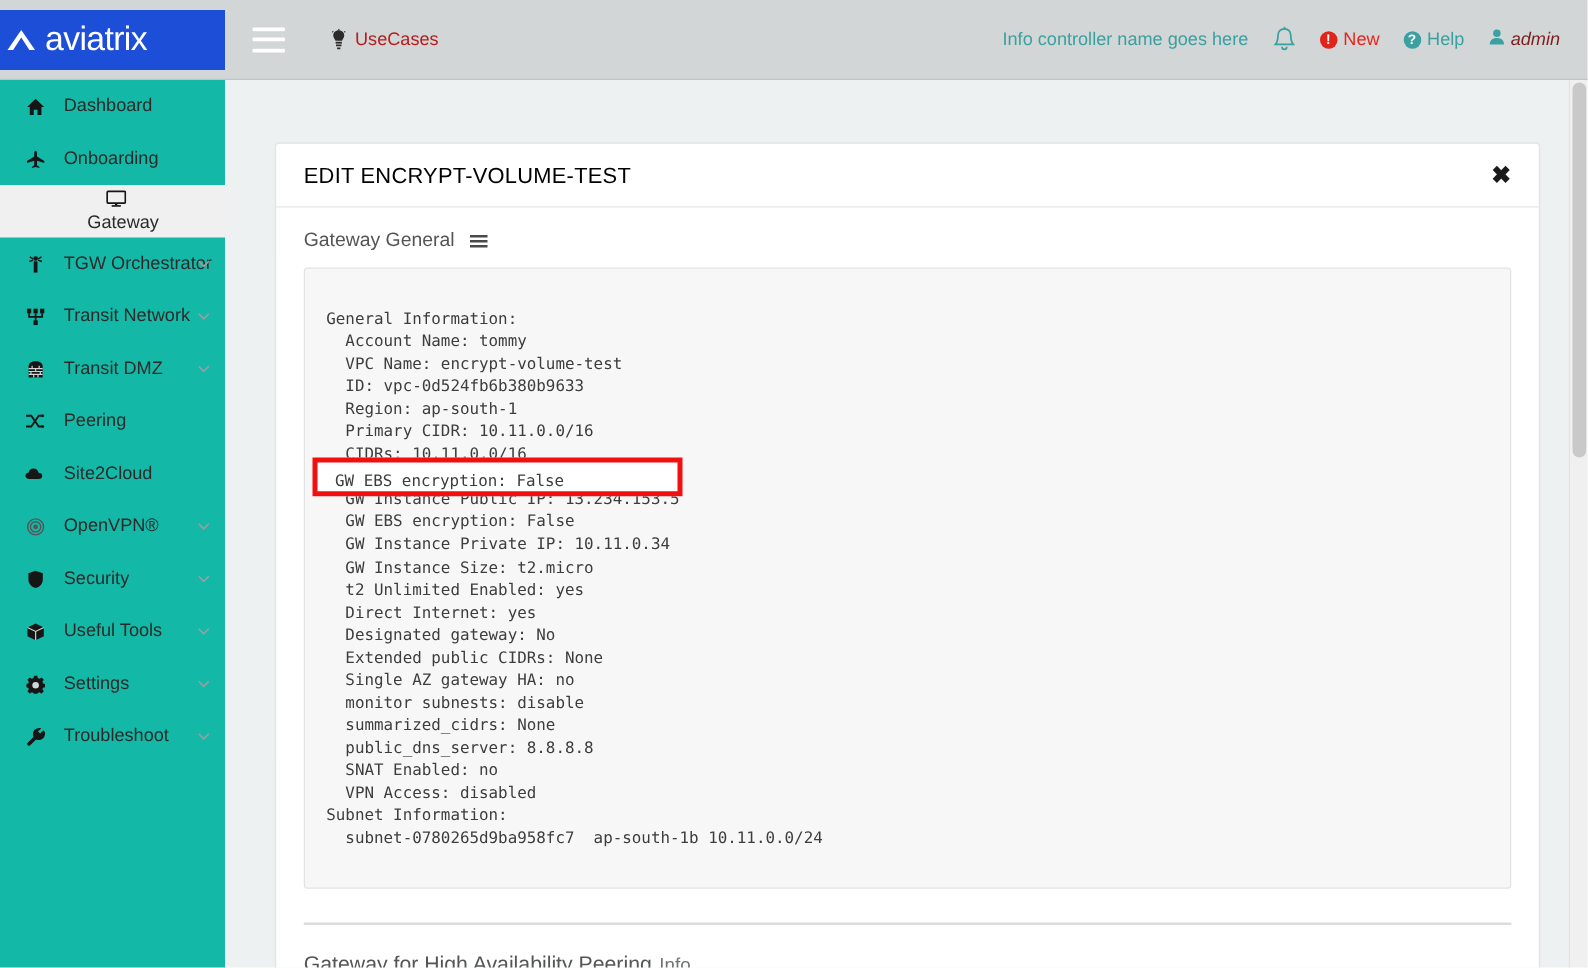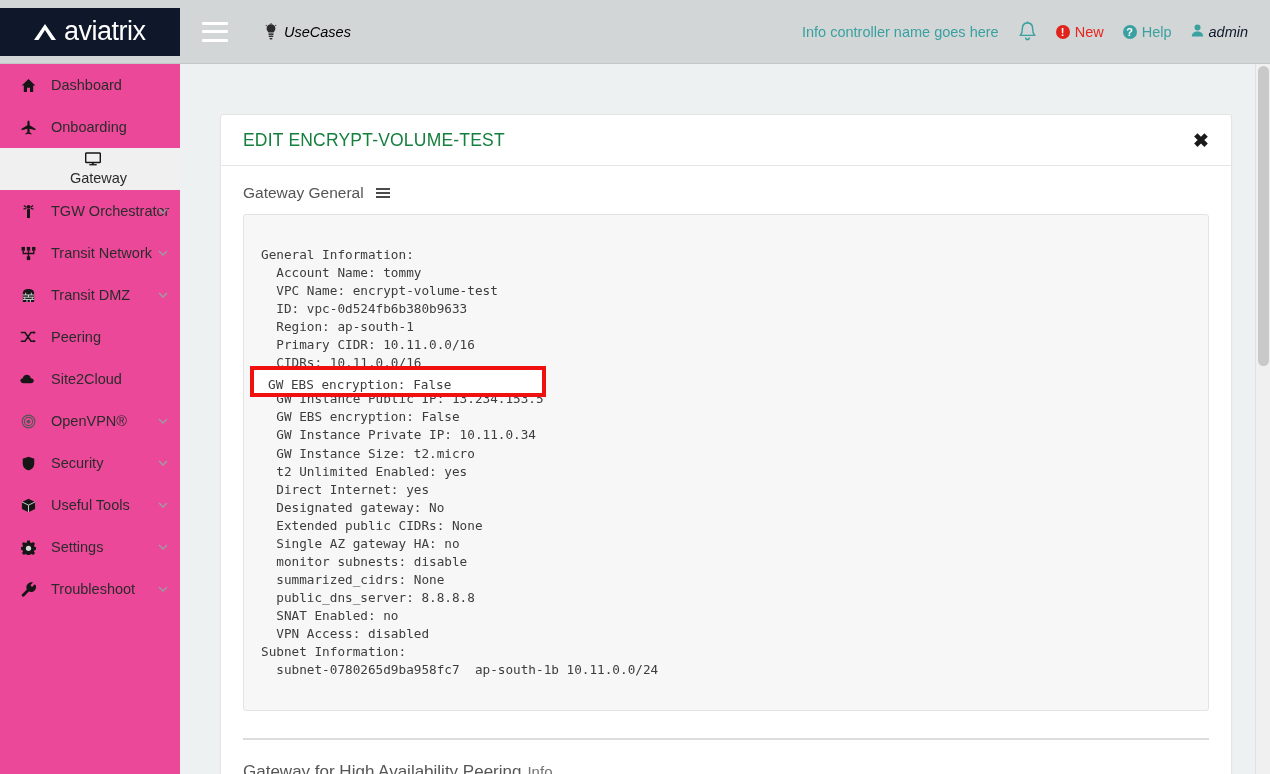--- a/index.html
+++ b/index.html
@@ -11,22 +11,22 @@
   }
 
   
   #topbar {
     position: absolute; top: 0; left: 0; width: 1270px; height: 64px;
     background: #d2d6d7;
     border-bottom: 1px solid #c2c6c7;
     display: flex; align-items: center;
   }
   #logo-block {
-    width: 180px; height: 48px; background: #0f172a;
-    display: flex; align-items: center; padding-left: 32px;
+    width: 180px; height: 48px; background: #1d4ed8;
+    display: flex; align-items: center; padding-left: 4px;
     flex: 0 0 180px;
   }
   #logo-mark {
     width: 26px; height: 22px; margin-right: 6px; flex: 0 0 26px;
   }
   #logo-text {
     color: #ffffff; font-size: 27px; letter-spacing: -0.5px;
     font-weight: 300; line-height: 1;
   }
 
@@ -35,47 +35,47 @@
     display: flex; flex-direction: column; justify-content: space-between;
     cursor: pointer;
   }
   #hamburger i { display: block; height: 3px; background: #ffffff; border-radius: 1px; }
 
   .topbar-link {
     display: inline-flex; align-items: center; gap: 6px;
     color: #3aa0a0; font-size: 14.5px; text-decoration: none; cursor: pointer;
   }
   #usecases { margin-left: 36px; }
-  #usecases .lbl { color: #000000; font-style: italic; }
+  #usecases .lbl { color: #b91c1c; }
   .bulb { width: 14px; height: 17px; display:block; }
 
   #topbar-right {
     margin-left: auto; display: flex; align-items: center;
     gap: 19px; padding-right: 22px;
   }
   #controller-name { color: #3aa0a0; font-size: 14.5px; }
   #bell { width: 19px; height: 21px; display: block; cursor: pointer; }
   #new-link { color: #e8241c; font-size: 14.5px; display: inline-flex; align-items: center; gap: 5px; cursor: pointer;}
   .badge-excl {
     width: 14px; height: 14px; border-radius: 50%; background: #e0231b;
     color: #fff; font-size: 11px; font-weight: bold; line-height: 14px;
     text-align: center; display: inline-block; font-family: "Liberation Sans", sans-serif;
   }
   #help-link { color: #3aa0a0; font-size: 14.5px; display: inline-flex; align-items: center; gap: 5px; cursor: pointer;}
   .badge-q {
     width: 14px; height: 14px; border-radius: 50%; background: #3aa0a0;
     color: #fff; font-size: 11px; font-weight: bold; line-height: 14px;
     text-align: center; display: inline-block;
   }
-  #admin-link { color: #0f172a; font-size: 14.5px; font-style: italic; display: inline-flex; align-items: flex-end; gap: 5px; cursor: pointer;}
+  #admin-link { color: #7f1d1d; font-size: 14.5px; font-style: italic; display: inline-flex; align-items: flex-end; gap: 5px; cursor: pointer;}
 
   
   #sidebar {
     position: absolute; top: 64px; left: 0; width: 180px; height: 710px;
-    background: #ec4899;
+    background: #14b8a6;
   }
   .nav-item {
     height: 42px; display: flex; align-items: center;
     padding-left: 17px; cursor: pointer; position: relative;
     color: #2b2b2b; font-size: 14.5px;
   }
   .nav-item.active { background: #f0f0f0; flex-direction: column; }
   .nav-ico {
     width: 22px; flex: 0 0 22px; display: flex; align-items: center;
     justify-content: center; margin-right: 12px; color: #161616;
@@ -106,21 +106,21 @@
     position: absolute; left: 40px; top: 50px; width: 1012px;
     background: #ffffff; border: 1px solid #e4e4e4;
     border-radius: 3px; min-height: 700px;
     box-shadow: 0 1px 2px rgba(0,0,0,0.04);
   }
   #card-head {
     height: 51px; border-bottom: 1px solid #e6e6e6;
     display: flex; align-items: center; padding: 0 16px 0 22px;
   }
   #card-title {
-    color: #15803d; font-size: 17.5px; letter-spacing: 0.2px;
+    color: #000000; font-size: 17.5px; letter-spacing: 0.2px;
   }
   #close-x {
     margin-left: auto; font-size: 19px; font-weight: bold;
     color: #1a1a1a; cursor: pointer; line-height: 1; padding: 4px 6px;
   }
 
   #card-body { padding: 18px 22px 0 22px; }
 
   #section-head {
     display: flex; align-items: center; gap: 12px; margin-bottom: 12px;

